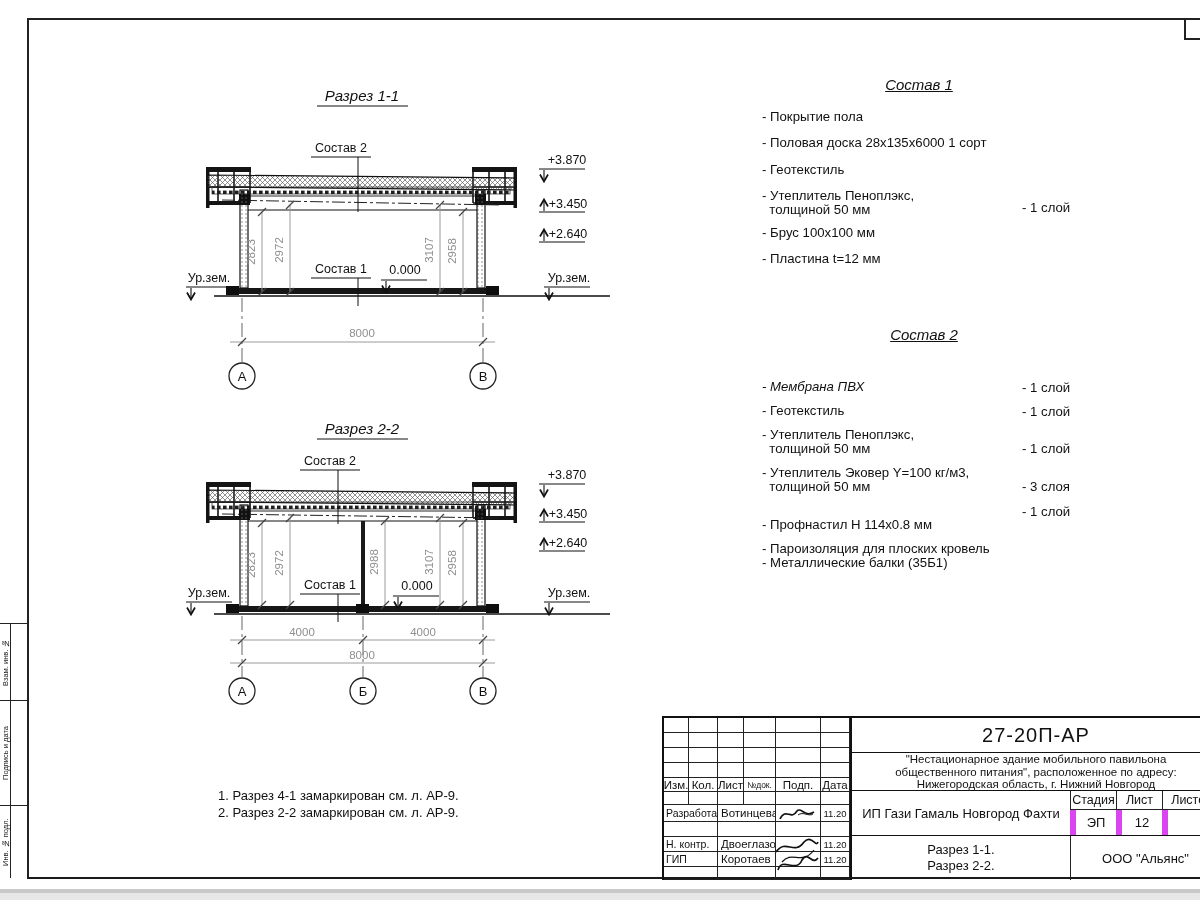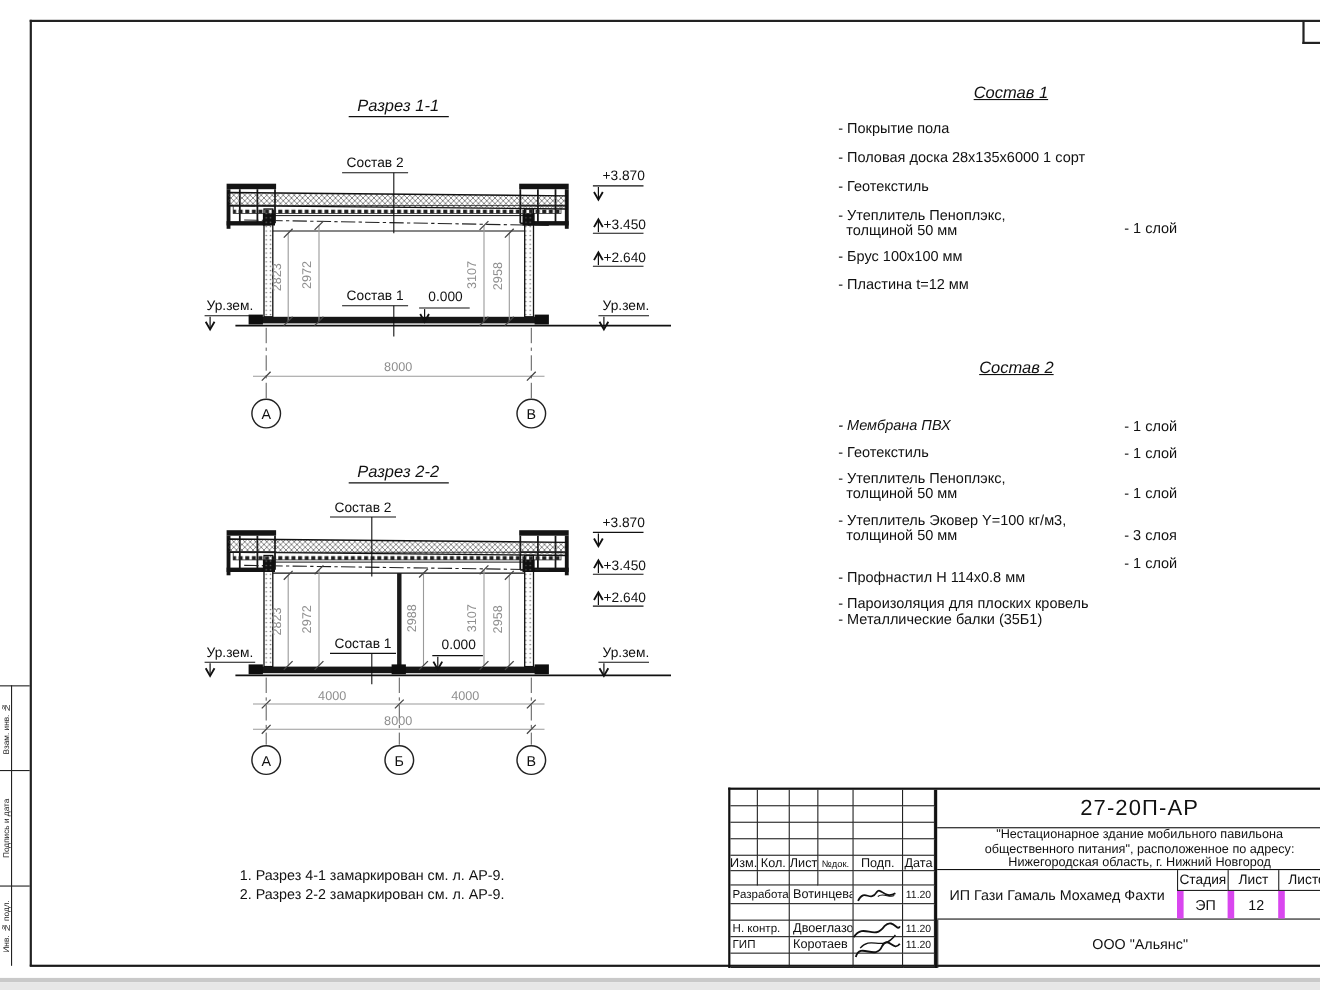--- a/index.html
+++ b/index.html
@@ -408,29 +408,33 @@
     </svg>
 
     <div id="tb-right">
       <div class="tbA">27-20П-АР</div>
       <div class="tbB">
         <div>"Нестационарное здание мобильного павильона</div>
         <div>общественного питания", расположенное по адресу:</div>
         <div>Нижегородская область, г. Нижний Новгород</div>
       </div>
       <div class="tbC">
-        <div class="cl">ИП Гази Гамаль Мохамед Фахти</div>
+        <div class="cl">ИП Гази Гамаль Новгород Фахти</div>
         <div class="sh">Стадия</div>
         <div class="sh">Лист</div>
         <div class="sh">Листов</div>
         <div class="sv">ЭП</div>
         <div class="sv">12</div>
         <div class="sv"></div>
       </div>
       <div class="tbD">
+        <div class="lft">
+          <div>Разрез 1-1.</div>
+          <div>Разрез 2-2.</div>
+        </div>
         <div class="rgt">ООО "Альянс"</div>
       </div>
     </div>
   </div>
 
   <div class="fr" style="left:0;top:889px;width:1200px;height:4px;background:#c9c9c9;"></div>
   <div class="fr" style="left:0;top:893px;width:1200px;height:7px;background:#e7e7e7;"></div>
 
 </div>
 

